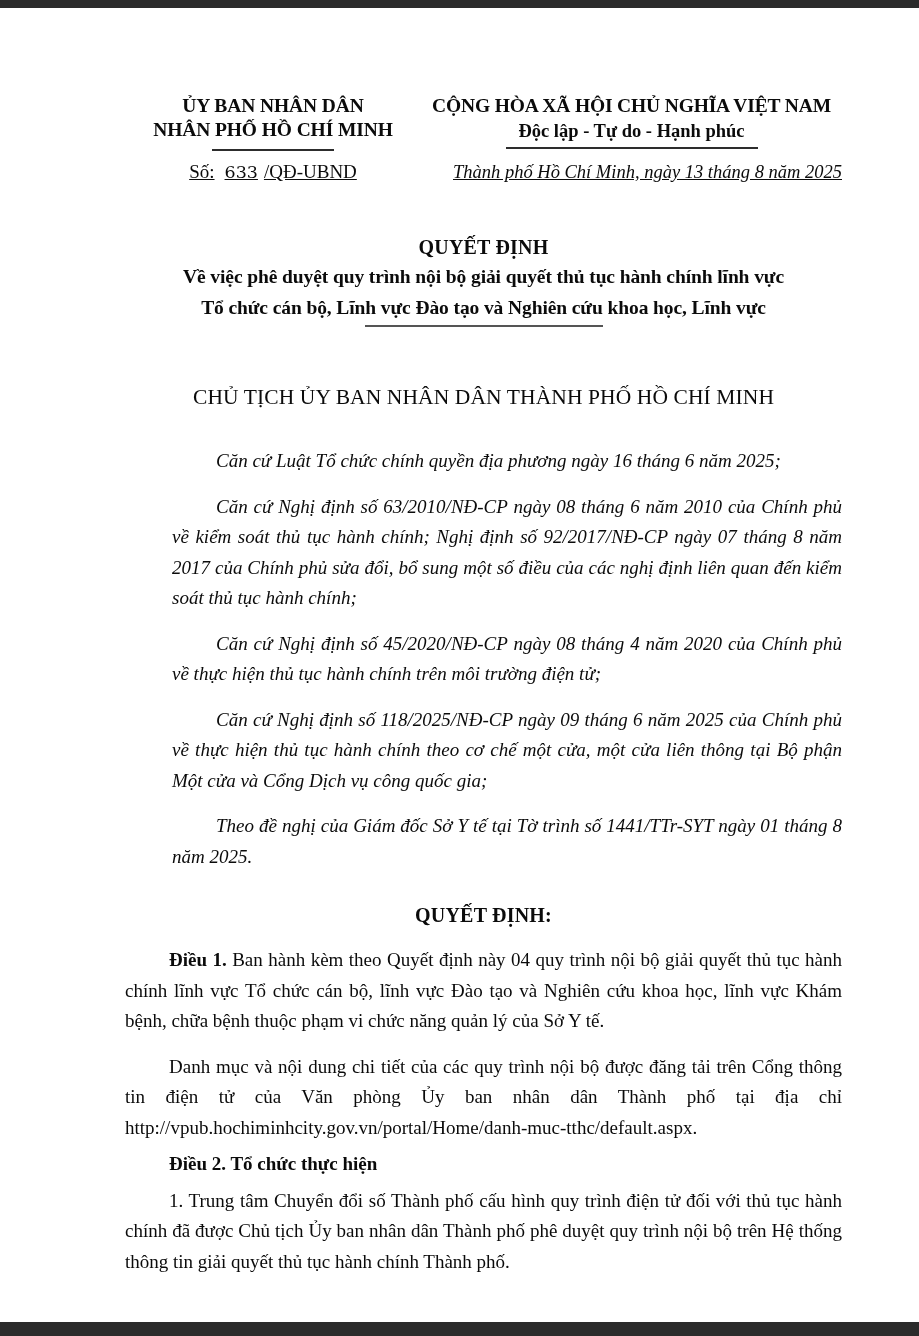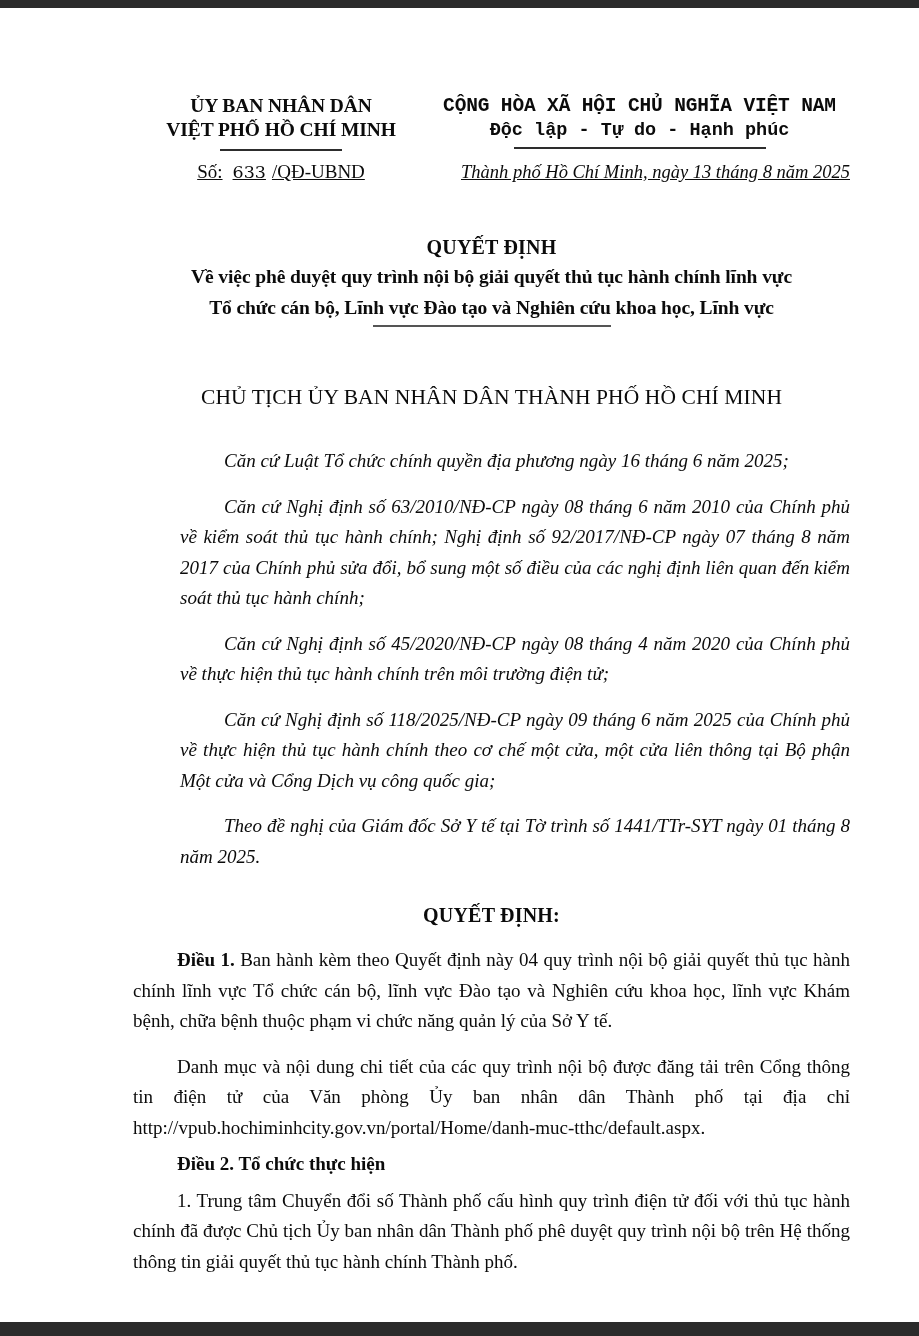--- a/index.html
+++ b/index.html
@@ -23,21 +23,21 @@
     left: 0;
     width: 919px;
     background: #2b2b2b;
   }
   .chrome-top { top: 0; height: 8px; }
   .chrome-bottom { top: 1322px; height: 14px; }
 
   .page {
     position: absolute;
     top: 8px;
-    left: 8px;
+    left: 0;
     width: 789px;
     height: 1314px;
     background: #ffffff;
   }
 
   .content {
     position: absolute;
     left: 125px;
     top: 0;
     width: 717px;
@@ -51,21 +51,20 @@
     align-items: flex-start;
   }
   .hdr-left {
     width: 296px;
     text-align: center;
     flex: 0 0 296px;
   }
   .hdr-right {
     flex: 1 1 auto;
     text-align: center;
-    font-family: Liberation Mono, monospace;
   }
   .hdr-line {
     font-weight: bold;
     font-size: 19.5px;
     line-height: 24px;
     letter-spacing: -0.1px;
     white-space: nowrap;
   }
   .hdr-right .hdr-line-1 {
     font-weight: bold;
@@ -190,21 +189,21 @@
 
 <div class="chrome-bar chrome-top"></div>
 <div class="chrome-bar chrome-bottom"></div>
 
 <div class="page">
   <div class="content">
 
     <div class="doc-header">
       <div class="hdr-left">
         <div class="hdr-line">ỦY BAN NHÂN DÂN</div>
-        <div class="hdr-line">VIỆT PHỐ HỒ CHÍ MINH</div>
+        <div class="hdr-line">NHÂN PHỐ HỒ CHÍ MINH</div>
         <div class="rule rule-left"></div>
       </div>
       <div class="hdr-right">
         <div class="hdr-line-1">CỘNG HÒA XÃ HỘI CHỦ NGHĨA VIỆT NAM</div>
         <div class="hdr-line-2">Độc lập - Tự do - Hạnh phúc</div>
         <div class="rule rule-right"></div>
       </div>
     </div>
 
     <div class="doc-subhead">

